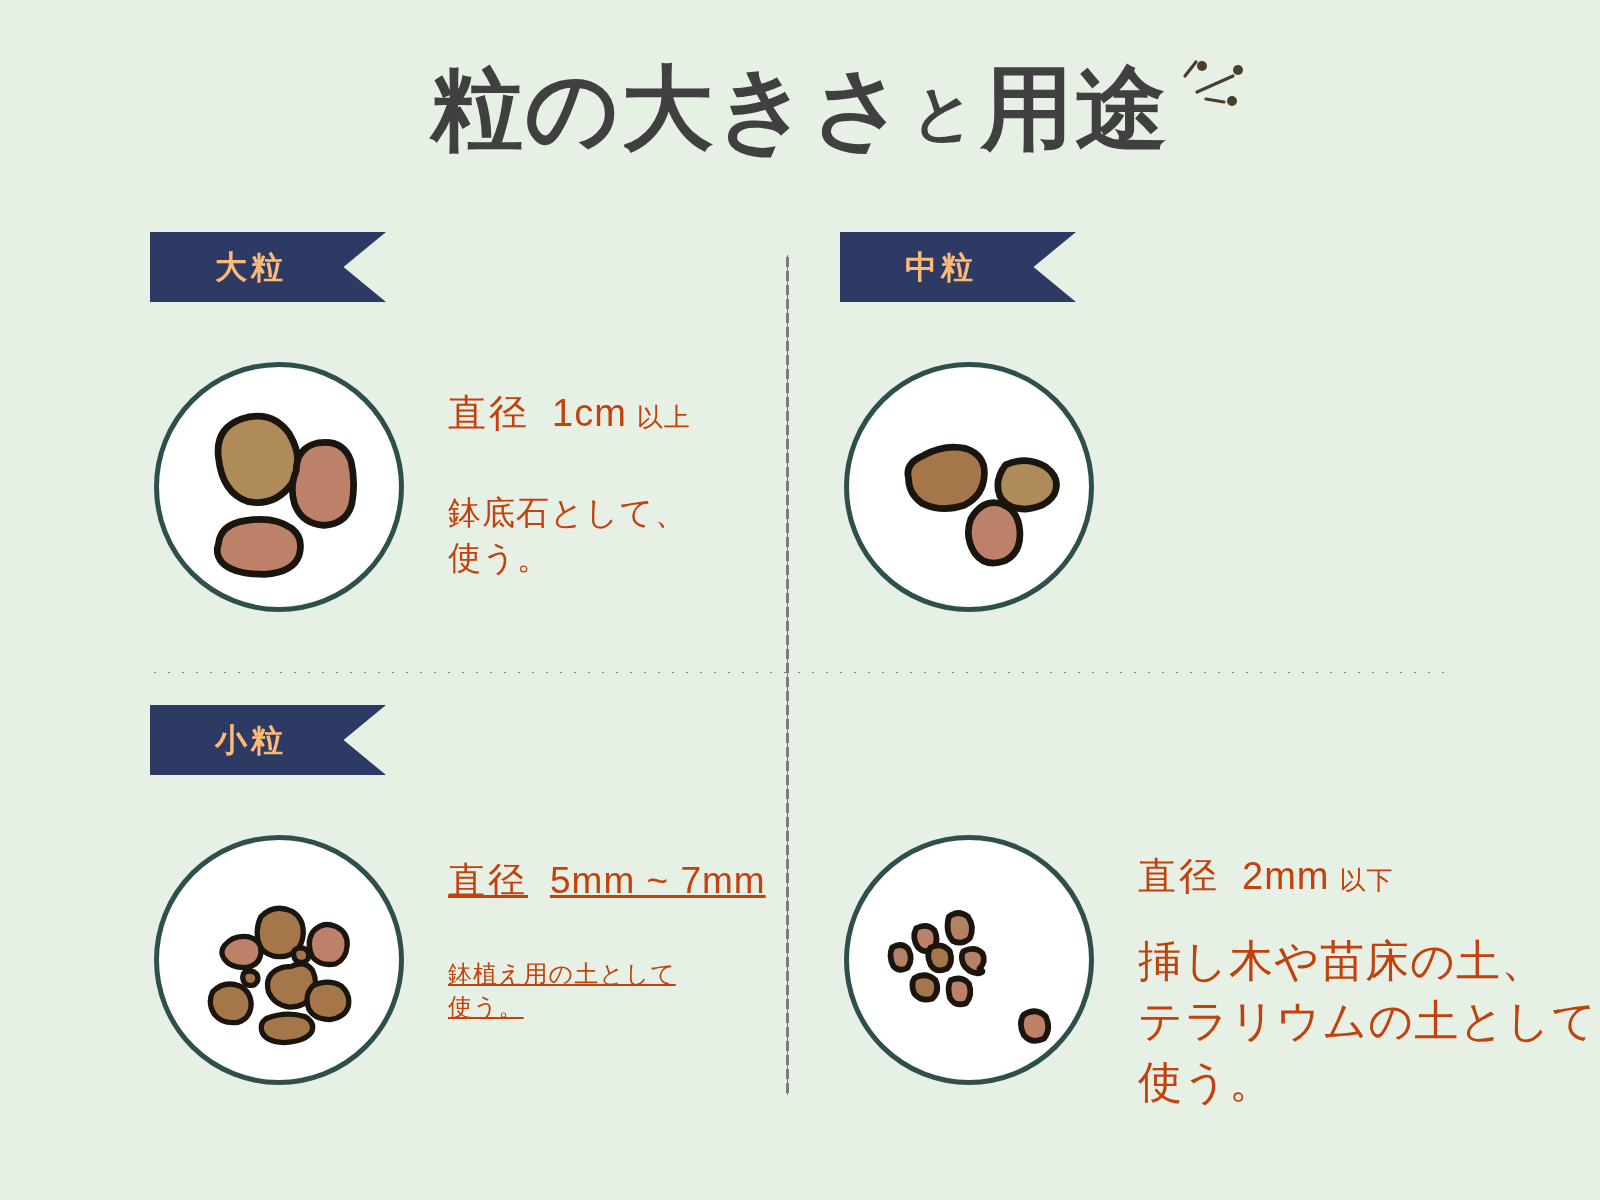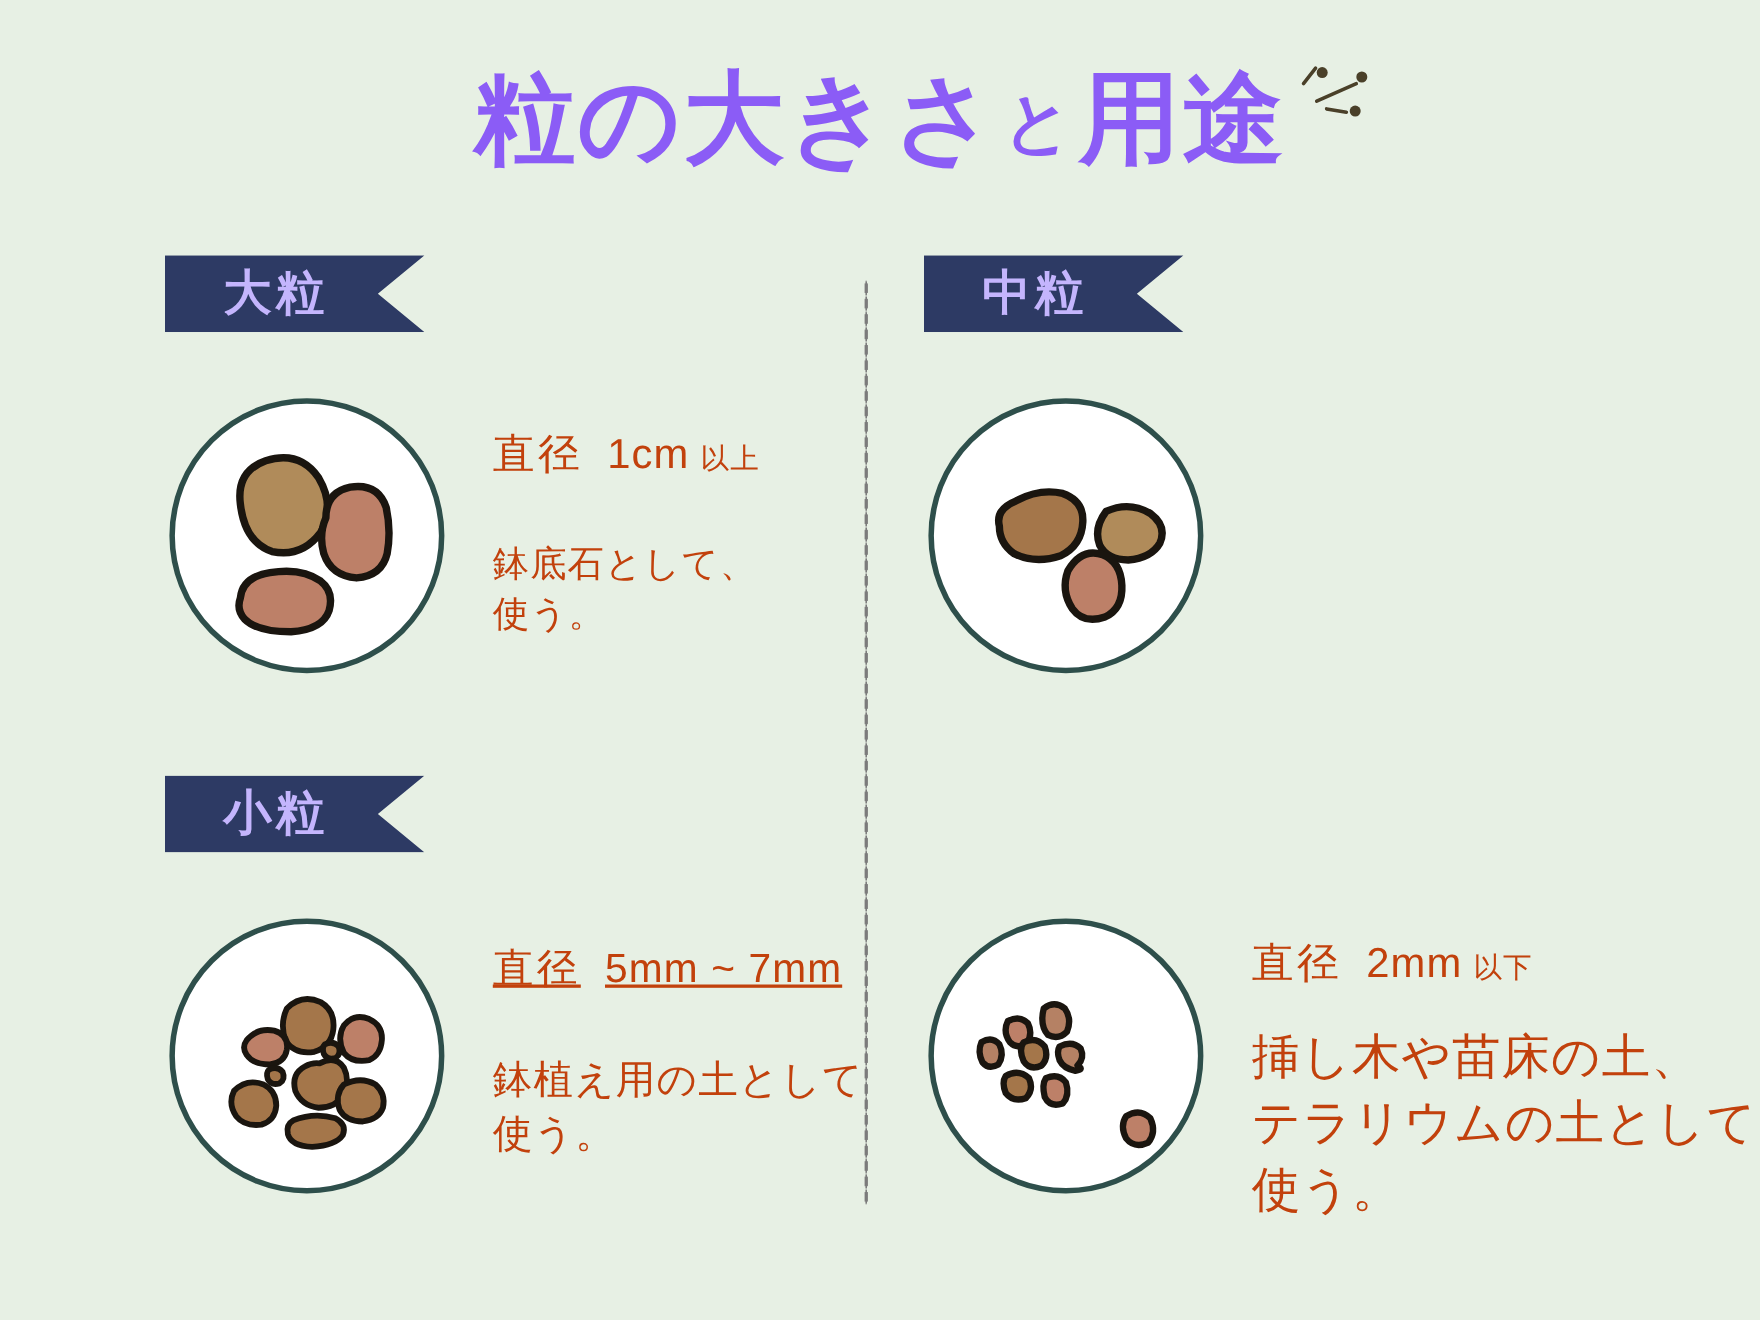--- a/index.html
+++ b/index.html
@@ -30,21 +30,21 @@
     left: 0;
     top: 60px;
     width: 1600px;
     text-align: center;
   }
   .title {
     display: inline-block;
     font-size: 92px;
     line-height: 1.05;
     font-weight: 700;
-    color: #8b5cf6;
+    color: #404040;
     letter-spacing: 2px;
     position: relative;
   }
   .title .small-kana {
     font-size: 62px;
     vertical-align: 6px;
     padding: 0 4px;
   }
   .sparkle {
     position: absolute;
@@ -99,25 +99,25 @@
     color: #ffffff;
     -webkit-clip-path: polygon(0 0, 100% 0, 100% 100%, 100% 100%, 78% 50%, 100% 0, 100% 100%, 0 100%);
     clip-path: polygon(0 0, 100% 0, 82% 50%, 100% 100%, 0 100%);
     display: flex;
     align-items: center;
     justify-content: center;
     box-sizing: border-box;
     padding-right: 34px;
   }
   .ribbon-label {
-    font-size: 44px;
+    font-size: 32px;
     font-weight: 600;
     letter-spacing: 4px;
     line-height: 1;
-    color: #c4b5fd;
+    color: #fdba74;
   }
 
   
   .circle {
     position: absolute;
     left: 24px;
     top: 130px;
     width: 250px;
     height: 250px;
     border-radius: 50%;
@@ -150,21 +150,21 @@
     font-size: 33px;
     line-height: 1.38;
     letter-spacing: 1px;
   }
   .usage div { white-space: nowrap; }
 
   
   #quad-medium .diameter { font-size: 37px; }
   #quad-medium .usage { font-size: 32px; }
   #quad-small  .diameter { font-size: 37px; text-decoration: underline; }
-  #quad-small  .usage { font-size: 36px; }
+  #quad-small  .usage { font-size: 24px; text-decoration: underline; }
   #quad-fine   .usage { font-size: 44px; }
   #quad-fine   .info  { top: 150px; }
   #quad-fine   .diameter { margin-bottom: 32px; }
   #quad-small  .info  { top: 155px; }
   #quad-medium .info  { top: 155px; }
 </style>
 </head>
 <body>
 
 <div id="poster">

